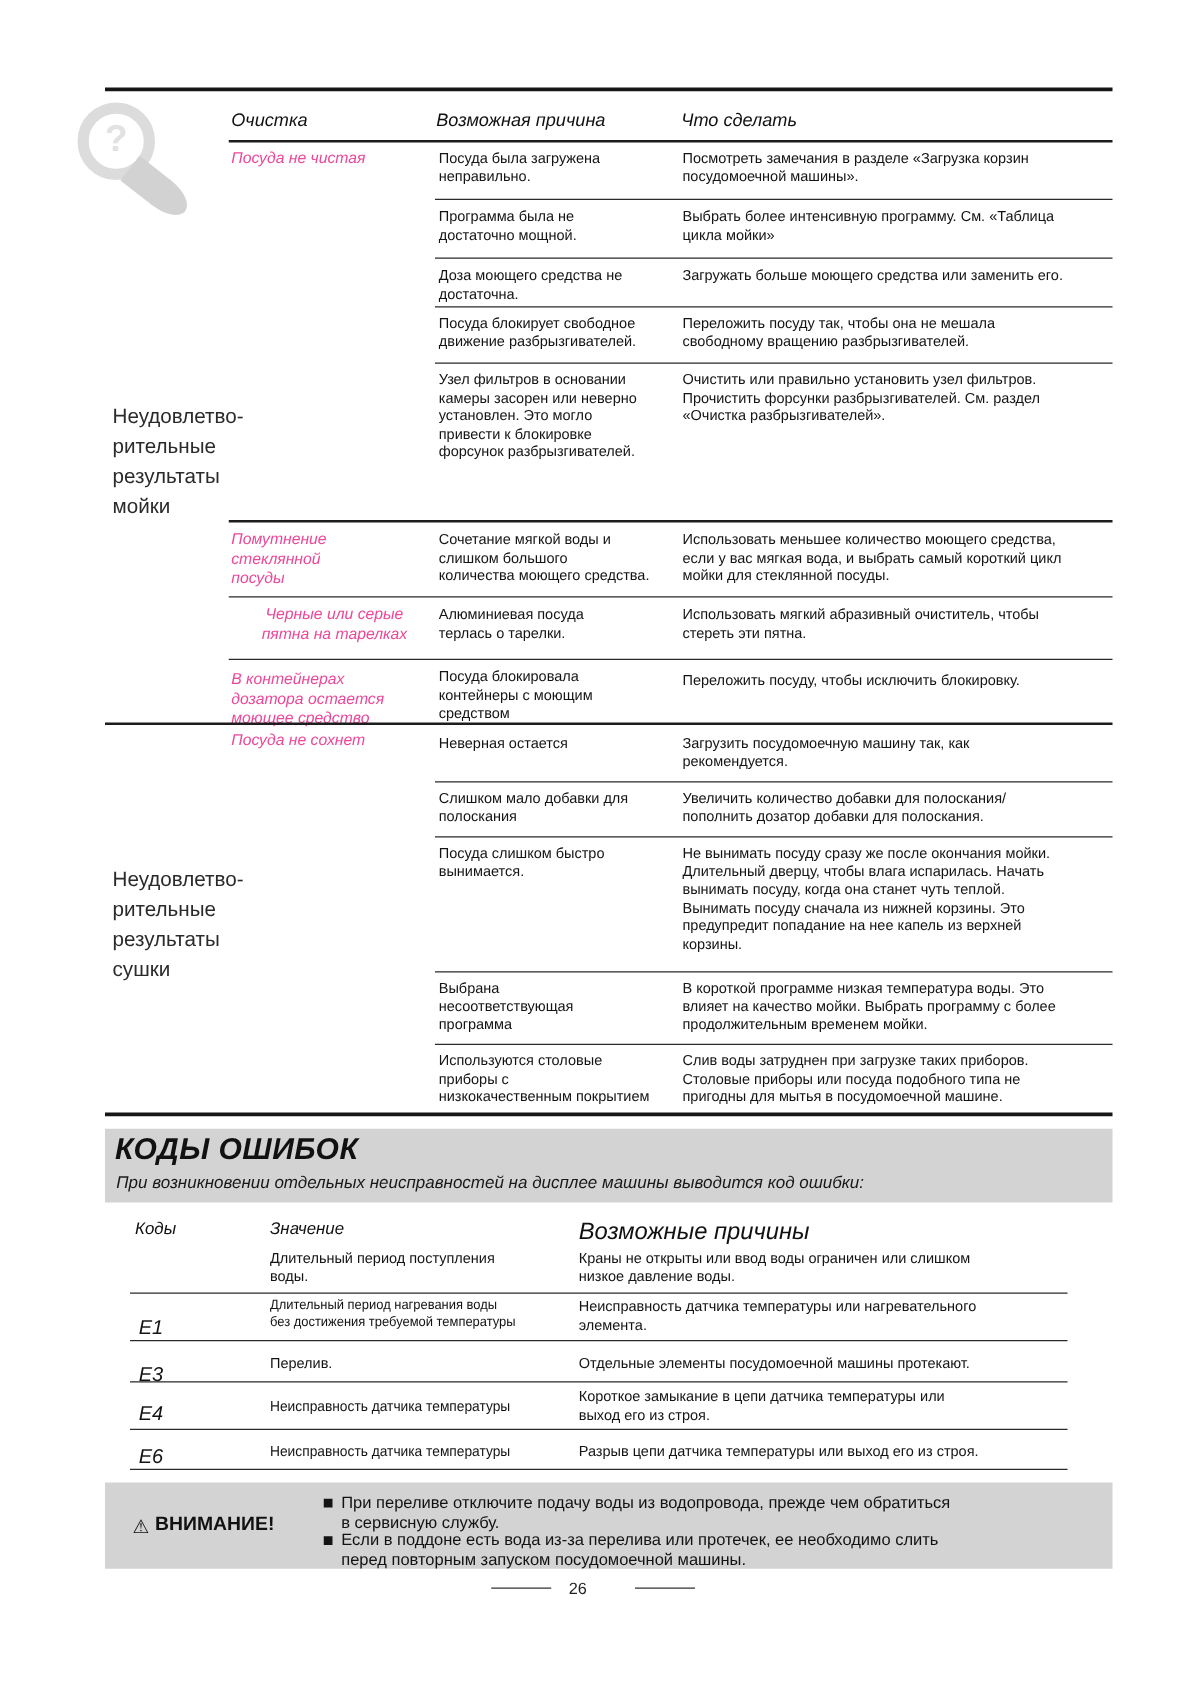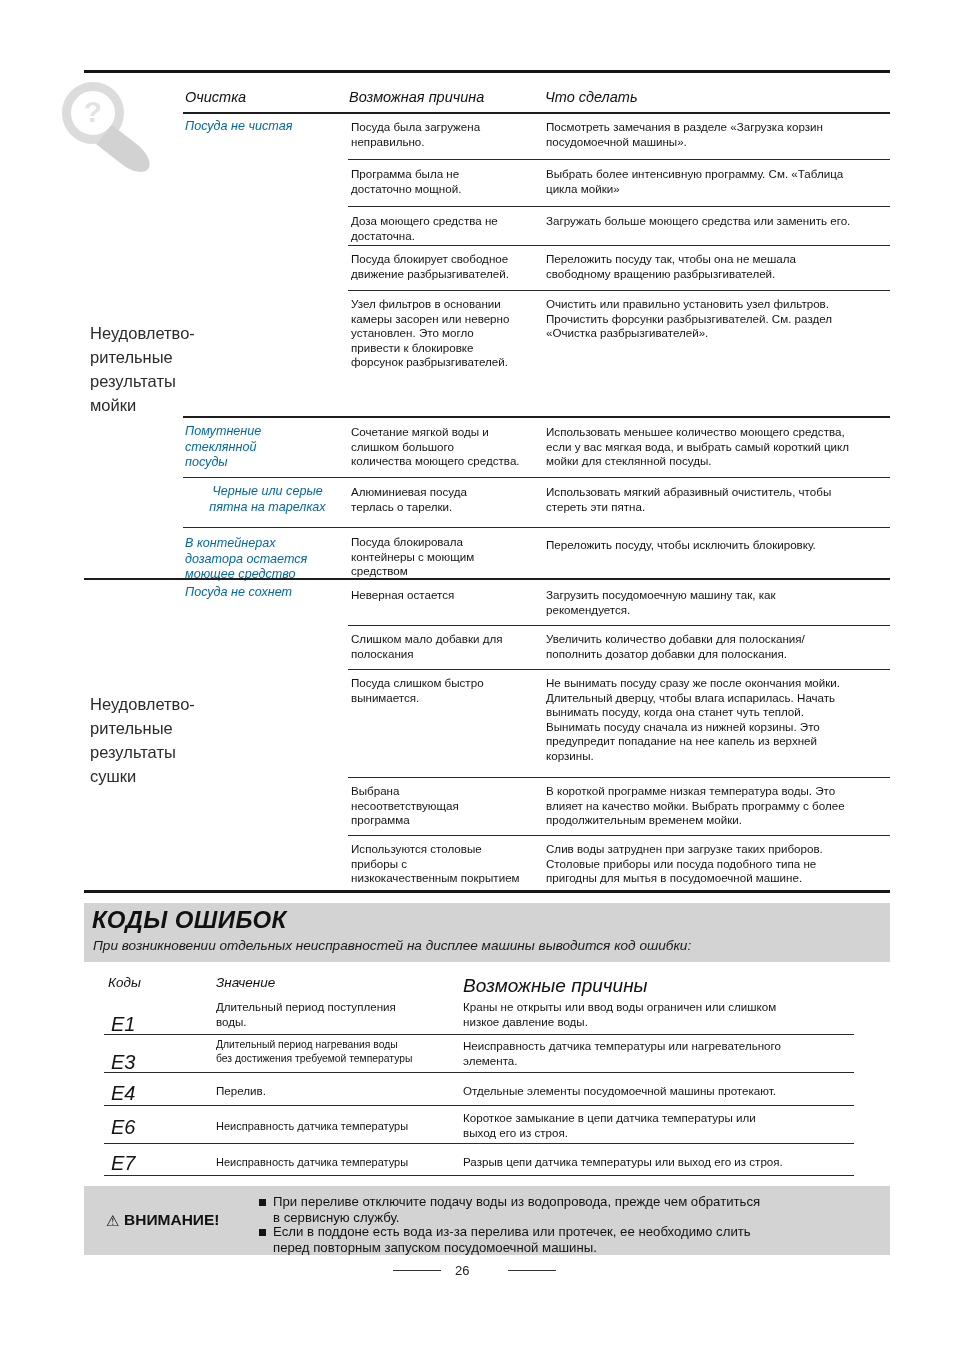--- a/index.html
+++ b/index.html
@@ -96,21 +96,21 @@
     font-style: italic;
     font-size: 14.5px;
     color: #111;
   }
   .prob {
     position: absolute;
     font-family: "Liberation Sans", sans-serif;
     font-style: italic;
     font-size: 12.6px;
     line-height: 15.6px;
-    color: #0369a1;
+    color: #ec4899;
     white-space: pre-line;
   }
   .bigcat {
     position: absolute;
     font-family: "Liberation Sans", sans-serif;
     font-size: 16.5px;
     line-height: 24px;
     color: #2b2b2b;
     white-space: pre-line;
   }
@@ -141,23 +141,24 @@
     top: 35px;
     font-style: italic;
     font-size: 13.6px;
     color: #181818;
     font-family: "Liberation Sans", sans-serif;
   }
 
   .ecode {
     position: absolute;
     font-style: italic;
-    font-size: 20px;
+    font-size: 16px;
     color: #141414;
     font-family: "Liberation Sans", sans-serif;
+    margin-top: 41px;
   }
   .emean, .ecause {
     position: absolute;
     font-size: 11.6px;
     line-height: 14.6px;
     color: #141414;
     white-space: pre-line;
     font-family: "Liberation Sans", sans-serif;
   }
   .emean.narrow { transform: scaleX(0.95); transform-origin: left center; }

